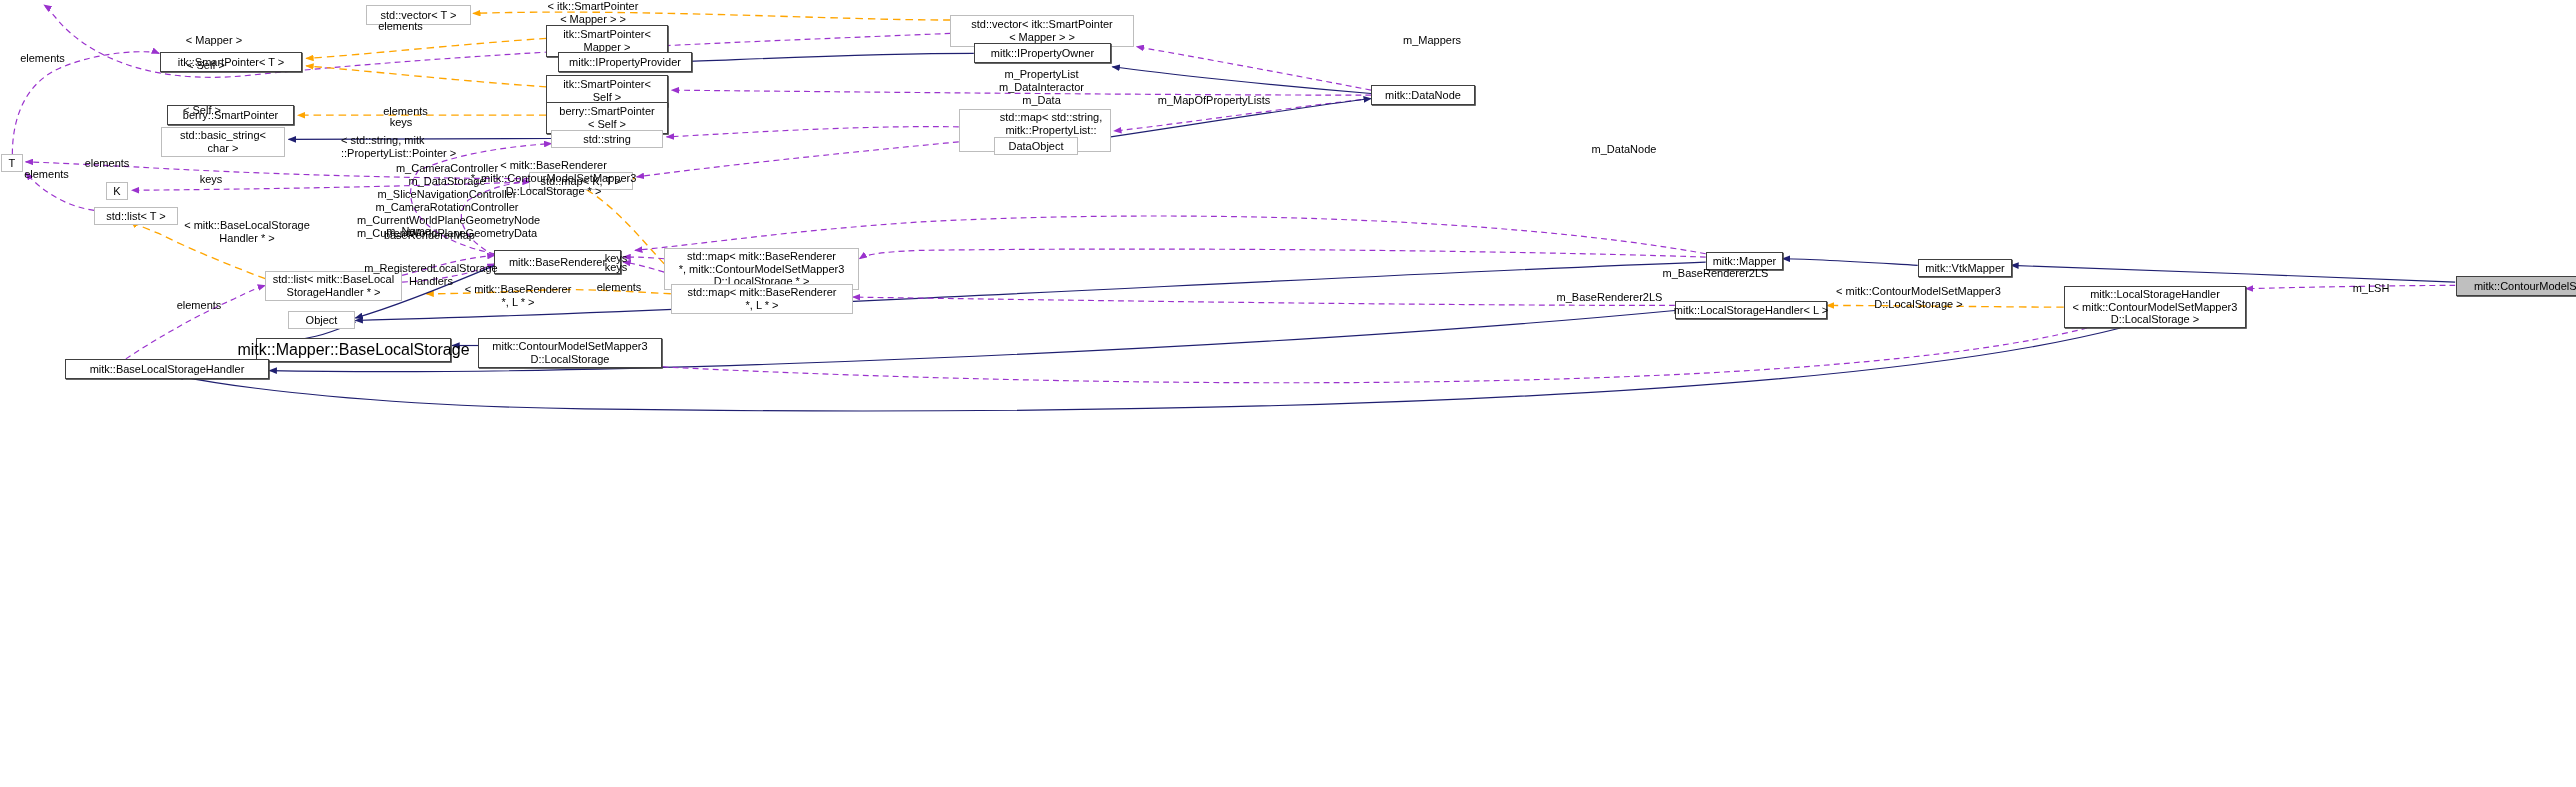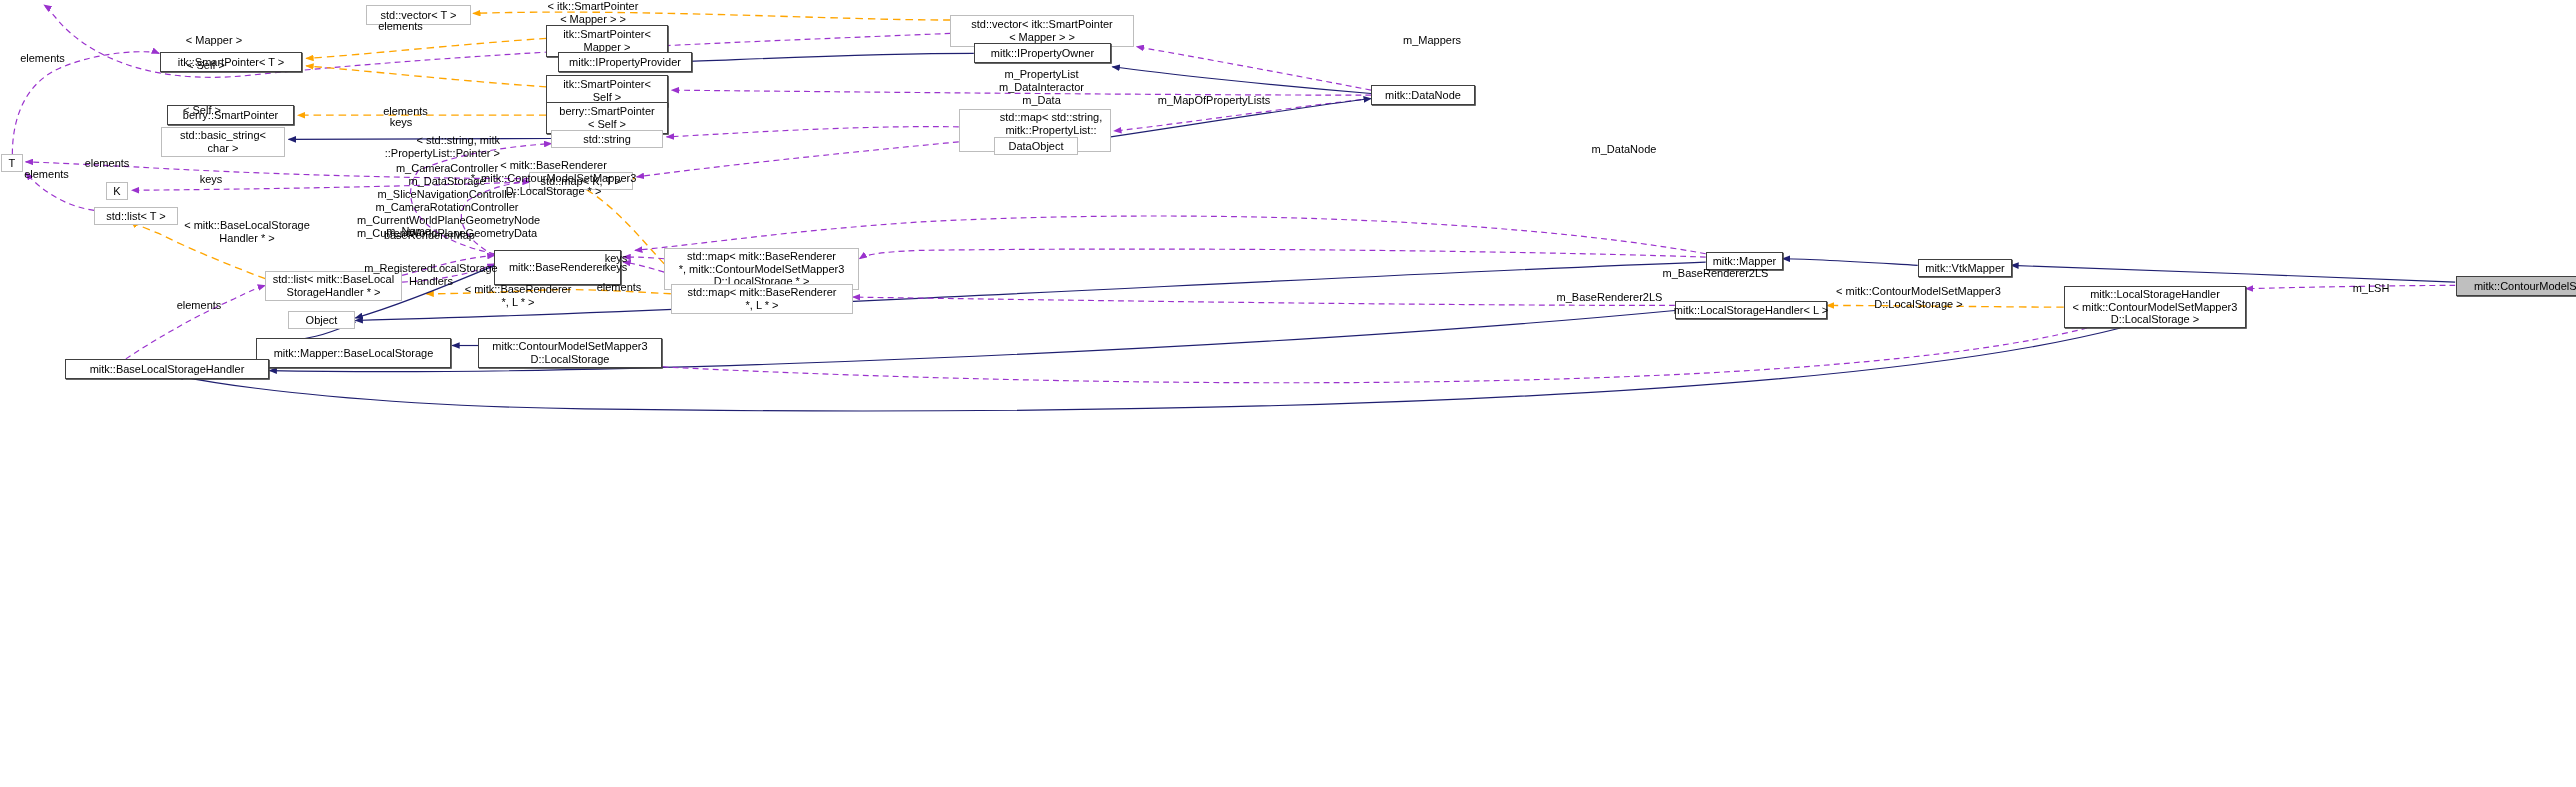--- a/index.html
+++ b/index.html
@@ -139,57 +139,57 @@
 mitk::PropertyList::
 Pointer &gt;</span></div>
       <div class="node light" title="std::basic_string&lt; char &gt;" style="left: 161px; top: 127px; width: 124px; height: 30px; font-size: 11px;"><span>std::basic_string&lt;
 char &gt;</span></div>
       <div class="node light" title="std::string" style="left: 551px; top: 130px; width: 112px; height: 18.4px; font-size: 11px;"><span>std::string</span></div>
       <div class="node light" title="DataObject" style="left: 994px; top: 137px; width: 84px; height: 18.4px; font-size: 11px;"><span>DataObject</span></div>
       <div class="node light" title="T" style="left: 0.8px; top: 154px; width: 22px; height: 18.4px; font-size: 11px;"><span>T</span></div>
       <div class="node light" title="std::map&lt; K, T &gt;" style="left: 529px; top: 172px; width: 104px; height: 18.4px; font-size: 11px;"><span>std::map&lt; K, T &gt;</span></div>
       <div class="node light" title="K" style="left: 106px; top: 182px; width: 22px; height: 18.4px; font-size: 11px;"><span>K</span></div>
       <div class="node light" title="std::list&lt; T &gt;" style="left: 94px; top: 207px; width: 84px; height: 18.4px; font-size: 11px;"><span>std::list&lt; T &gt;</span></div>
-      <div class="node strong" title="mitk::BaseRenderer" style="left: 494px; top: 250px; width: 127px; height: 35px; font-size: 11px;"><span>mitk::BaseRenderer</span></div>
+      <div class="node strong" title="mitk::BaseRenderer" style="left: 494px; top: 250px; width: 127px; height: 24px; font-size: 11px;"><span>mitk::BaseRenderer</span></div>
       <div class="node light" title="std::map&lt; mitk::BaseRenderer *, mitk::ContourModelSetMapper3 D::LocalStorage * &gt;" style="left: 664px; top: 248px; width: 195px; height: 42px; font-size: 11px;"><span>std::map&lt; mitk::BaseRenderer
 *, mitk::ContourModelSetMapper3
 D::LocalStorage * &gt;</span></div>
       <div class="node strong" title="mitk::Mapper" style="left: 1706px; top: 252px; width: 77px; height: 18.4px; font-size: 11px;"><span>mitk::Mapper</span></div>
       <div class="node strong" title="mitk::VtkMapper" style="left: 1918px; top: 259px; width: 94px; height: 18.4px; font-size: 11px;"><span>mitk::VtkMapper</span></div>
       <div class="node light" title="std::list&lt; mitk::BaseLocal StorageHandler * &gt;" style="left: 265px; top: 271px; width: 137px; height: 30px; font-size: 11px;"><span>std::list&lt; mitk::BaseLocal
 StorageHandler * &gt;</span></div>
       <div class="node light" title="std::map&lt; mitk::BaseRenderer *, L * &gt;" style="left: 671px; top: 284px; width: 182px; height: 30px; font-size: 11px;"><span>std::map&lt; mitk::BaseRenderer
 *, L * &gt;</span></div>
       <div class="node current" title="mitk::ContourModelSetMapper3D" style="left: 2456px; top: 276px; width: 199px; height: 20px; font-size: 11px;"><span>mitk::ContourModelSetMapper3D</span></div>
       <div class="node strong" title="mitk::LocalStorageHandler &lt; mitk::ContourModelSetMapper3 D::LocalStorage &gt;" style="left: 2064px; top: 286px; width: 182px; height: 42px; font-size: 11px;"><span>mitk::LocalStorageHandler
 &lt; mitk::ContourModelSetMapper3
 D::LocalStorage &gt;</span></div>
       <div class="node strong" title="mitk::LocalStorageHandler&lt; L &gt;" style="left: 1675px; top: 301px; width: 152px; height: 18.4px; font-size: 11px;"><span>mitk::LocalStorageHandler&lt; L &gt;</span></div>
       <div class="node light" title="Object" style="left: 288px; top: 311px; width: 67px; height: 18.4px; font-size: 11px;"><span>Object</span></div>
-      <div class="node strong" title="mitk::Mapper::BaseLocalStorage" style="left: 256px; top: 338px; width: 195px; height: 30px; font-size: 11px;"><span>mitk::Mapper::BaseLocalStorage</span></div>
+      <div class="node strong" title="mitk::Mapper::BaseLocalStorage" style="left: 256px; top: 338px; width: 195px; height: 24px; font-size: 16px;"><span>mitk::Mapper::BaseLocalStorage</span></div>
       <div class="node strong" title="mitk::ContourModelSetMapper3 D::LocalStorage" style="left: 478px; top: 338px; width: 184px; height: 30px; font-size: 11px;"><span>mitk::ContourModelSetMapper3
 D::LocalStorage</span></div>
       <div class="node strong" title="mitk::BaseLocalStorageHandler" style="left: 65px; top: 359px; width: 204px; height: 20px; font-size: 11px;"><span>mitk::BaseLocalStorageHandler</span></div>
     </div>
   <div id="label-layer">
       <div class="edge-label" style="left: 501px; top: 0px; width: 184px; text-align: center; font-size: 11px;">&lt; itk::SmartPointer
 &lt; Mapper &gt; &gt;</div>
       <div class="edge-label" style="left: 367px; top: 20px; width: 67px; text-align: center; font-size: 11px;">elements</div>
       <div class="edge-label" style="left: 1403px; top: 34px; width: 84px; text-align: left; font-size: 11px;">m_Mappers</div>
       <div class="edge-label" style="left: 175px; top: 34px; width: 78px; text-align: center; font-size: 11px;">&lt; Mapper &gt;</div>
       <div class="edge-label" style="left: 11px; top: 52px; width: 63px; text-align: center; font-size: 11px;">elements</div>
       <div class="edge-label" style="left: 175px; top: 59px; width: 62px; text-align: center; font-size: 11px;">&lt; Self &gt;</div>
       <div class="edge-label" style="left: 979px; top: 68px; width: 125px; text-align: center; font-size: 11px;">m_PropertyList
 m_DataInteractor
 m_Data</div>
       <div class="edge-label" style="left: 372px; top: 105px; width: 67px; text-align: center; font-size: 11px;">elements</div>
       <div class="edge-label" style="left: 171px; top: 104px; width: 62px; text-align: center; font-size: 11px;">&lt; Self &gt;</div>
       <div class="edge-label" style="left: 1147px; top: 94px; width: 134px; text-align: center; font-size: 11px;">m_MapOfPropertyLists</div>
       <div class="edge-label" style="left: 380px; top: 116px; width: 42px; text-align: center; font-size: 11px;">keys</div>
-      <div class="edge-label" style="left: 341px; top: 134px; width: 159px; text-align: right; font-size: 11px;">&lt; std::string, mitk
+      <div class="edge-label" style="left: 341px; top: 134px; width: 159px; text-align: left; font-size: 11px;">&lt; std::string, mitk
 ::PropertyList::Pointer &gt;</div>
       <div class="edge-label" style="left: 1578px; top: 143px; width: 92px; text-align: center; font-size: 11px;">m_DataNode</div>
       <div class="edge-label" style="left: 73px; top: 157px; width: 68px; text-align: center; font-size: 11px;">elements</div>
       <div class="edge-label" style="left: 12.5px; top: 168px; width: 68px; text-align: center; font-size: 11px;">elements</div>
       <div class="edge-label" style="left: 455px; top: 159px; width: 197px; text-align: center; font-size: 11px;">&lt; mitk::BaseRenderer
 *, mitk::ContourModelSetMapper3
 D::LocalStorage * &gt;</div>
       <div class="edge-label" style="left: 190px; top: 173px; width: 42px; text-align: center; font-size: 11px;">keys</div>
       <div class="edge-label" style="left: 357px; top: 162px; width: 180px; text-align: center; font-size: 11px;">m_CameraController
 m_DataStorage

